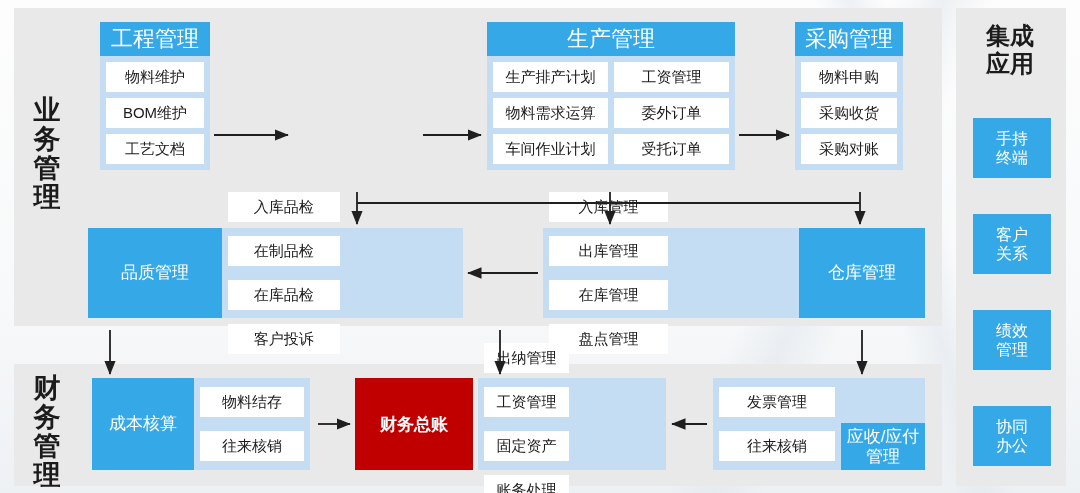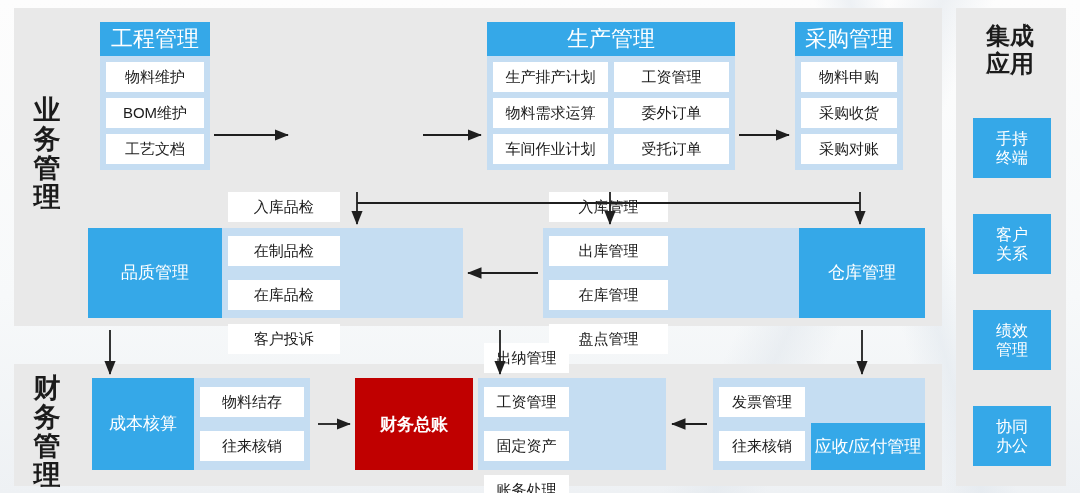--- a/index.html
+++ b/index.html
@@ -233,21 +233,21 @@
       <div class="cell w2">固定资产</div>
       <div class="cell w2">账务处理</div>
     </div>
   </div>
 
   <div class="sidegroup" style="left:713px; top:378px; width:212px; height:92px;">
     <div class="side-cells">
       <div class="cell w1">发票管理</div>
       <div class="cell w1">往来核销</div>
     </div>
-    <div class="side-tag" style="width:114px; flex-direction:row;margin-top:45px;">
+    <div class="side-tag" style="width:84px; flex-direction:column;margin-top:45px;">
       <span>应收/应付</span>
       <span>管理</span>
     </div>
   </div>
 
   <div id="integration-title">
     <span>集成</span>
     <span>应用</span>
   </div>
 

